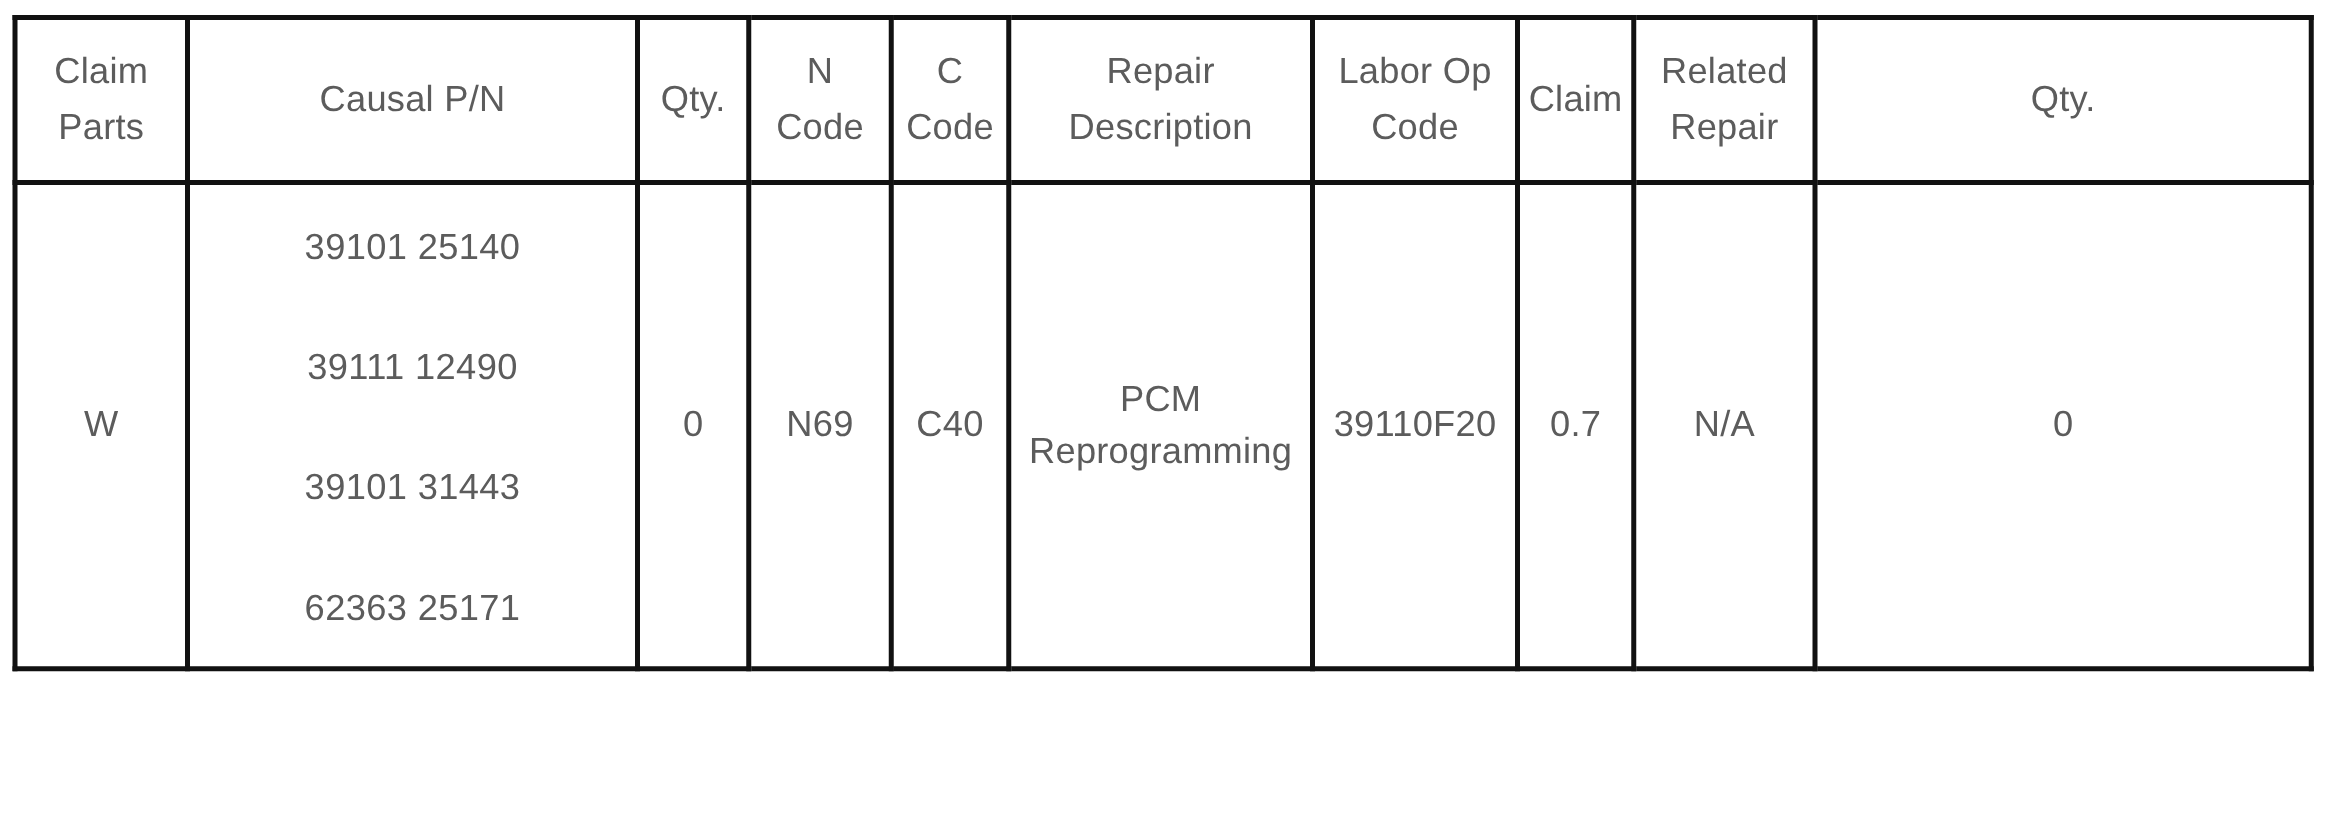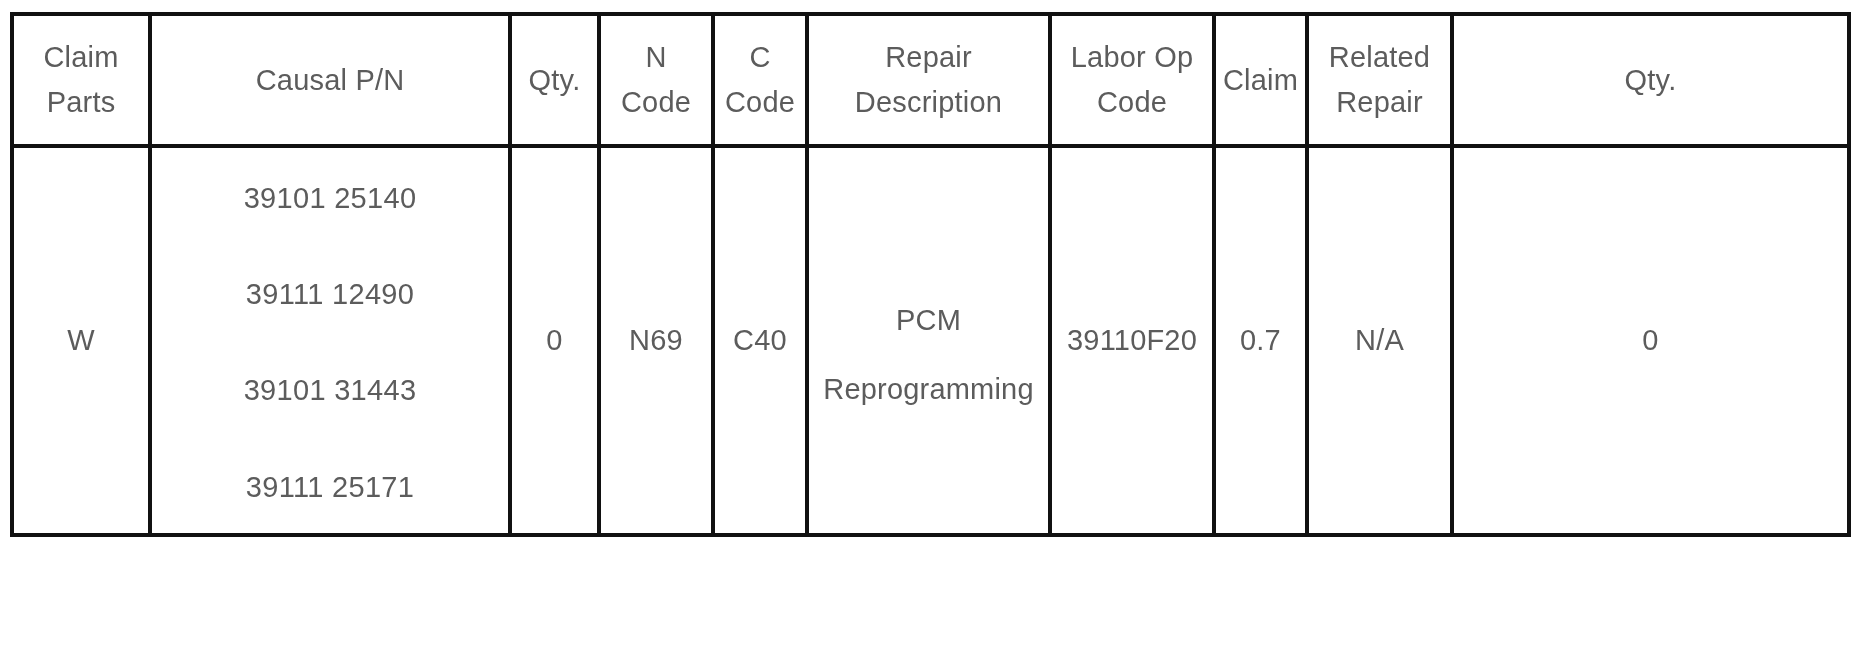--- a/index.html
+++ b/index.html
@@ -82,21 +82,20 @@
     display: block;
     white-space: nowrap;
     font-size: 29px;
     color: #5c5c5c;
     letter-spacing: 0.3px;
   }
 
   .desc-line {
     display: block;
     white-space: nowrap;
-    margin-top: 28px;
   }
 
   
   #claim-table {
     filter: blur(0.18px);
   }
 
   
   col.c-claim-type  { width: 138px; }
   col.c-causal-pn   { width: 360px; }
@@ -183,21 +182,21 @@
     <tbody>
       <tr>
 
         <td>W</td>
 
         <td>
           <span class="pn-stack">
             <span class="pn">39101 25140</span>
             <span class="pn">39111 12490</span>
             <span class="pn">39101 31443</span>
-            <span class="pn">39111 25171</span>
+            <span class="pn">62363 25171</span>
           </span>
         </td>
 
         <td>0</td>
 
         <td>N69</td>
 
         <td>C40</td>
 
         <td>

